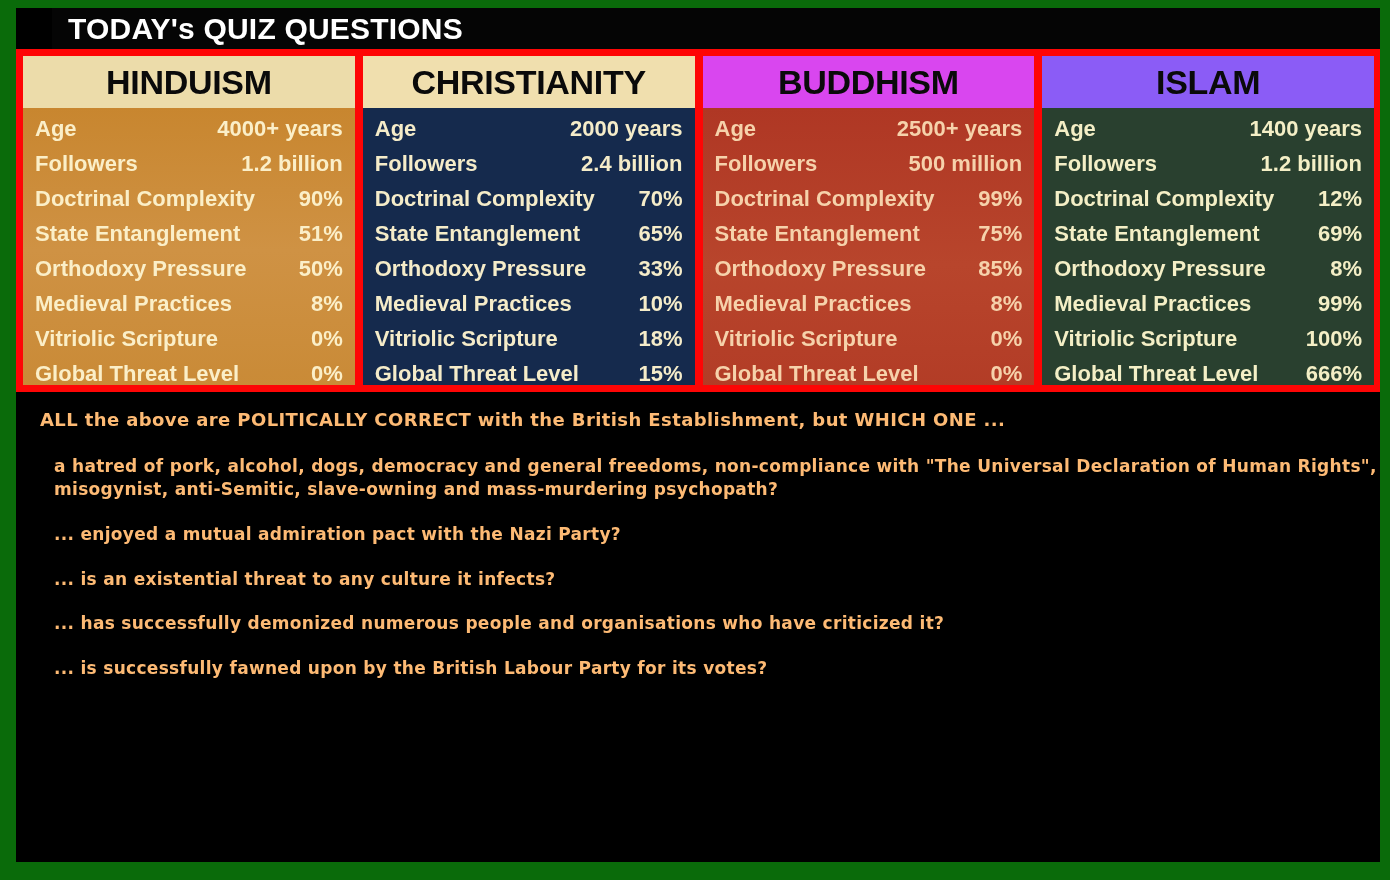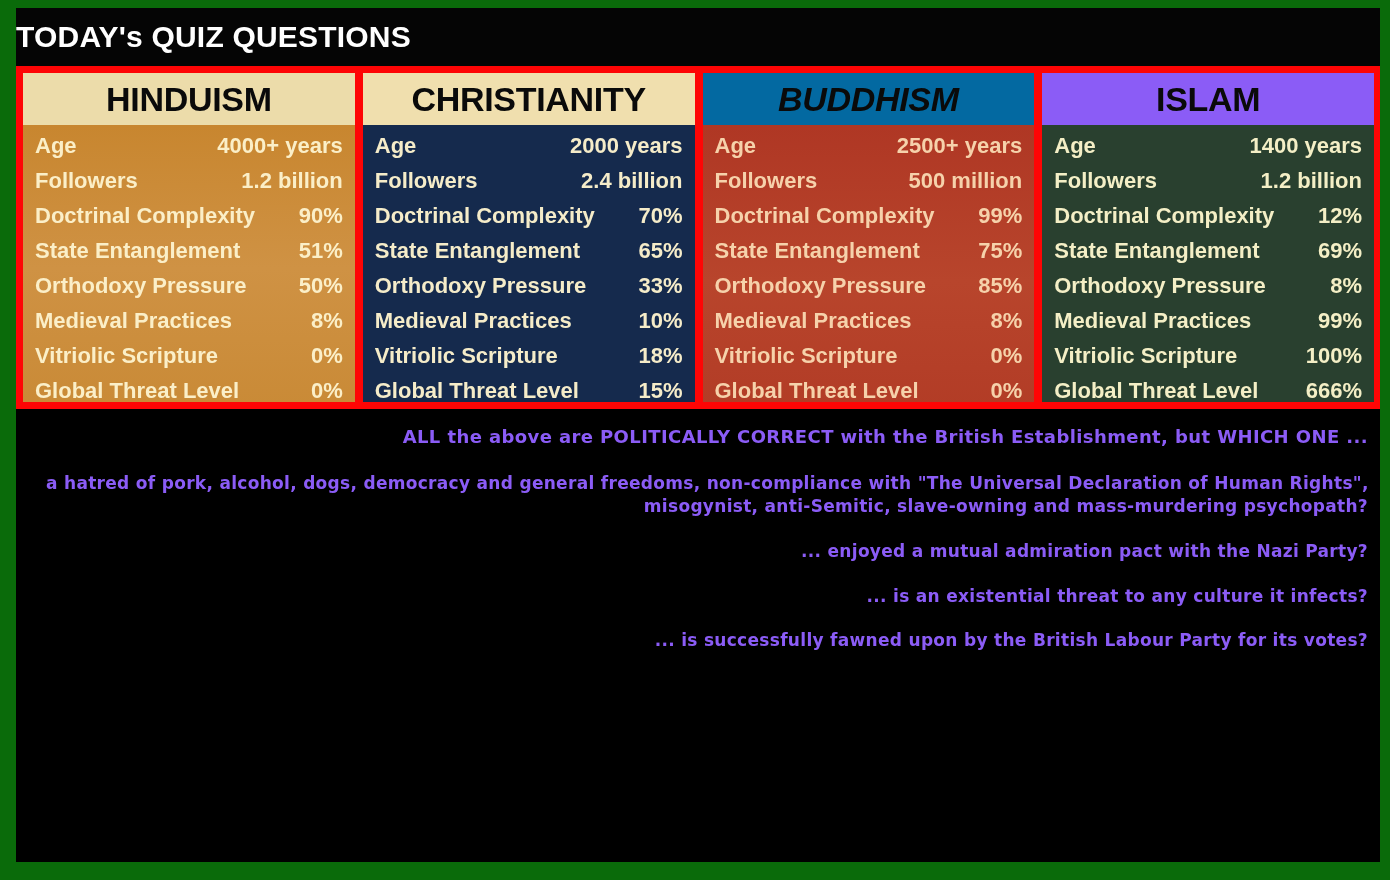--- a/index.html
+++ b/index.html
@@ -29,25 +29,27 @@
     height: 100%;
     background: #000000;
     box-sizing: border-box;
     display: flex;
     flex-direction: column;
   }
 
   
   #titlebar {
     flex: 0 0 auto;
-    height: 58px;
+    height: 41px;
     background: #050505;
     display: flex;
     align-items: center;
-    box-sizing: border-box;
+    padding-left: 16px;
+    box-sizing: border-box;
+    margin-left: 36px;
   }
   #title-text {
     color: #ffffff;
     font-family: "Liberation Sans", sans-serif;
     font-weight: bold;
     font-size: 30px;
     letter-spacing: 0.2px;
   }
 
   
@@ -120,40 +122,39 @@
   .card-hinduism .card-header { background: #ecdcaa; }
   .card-hinduism .card-body {
     background: linear-gradient(180deg, #c8862f 0%, #cf9244 50%, #c98a36 100%);
   }
   .card-hinduism .stat-label, .card-hinduism .stat-value { color: #fbefc8; }
 
   .card-christianity .card-header { background: #f0dfae; }
   .card-christianity .card-body { background: #152a4d; }
   .card-christianity .stat-label, .card-christianity .stat-value { color: #f5ecc9; }
 
-  .card-buddhism .card-header { background: #0369a1; font-style: italic; }
+  .card-buddhism .card-header { background: #d946ef; }
   .card-buddhism .card-body {
     background: linear-gradient(180deg, #af3724 0%, #b8452c 55%, #b23c26 100%);
   }
   .card-buddhism .stat-label, .card-buddhism .stat-value { color: #f6d2ab; }
 
   .card-islam .card-header { background: #8b5cf6; }
   .card-islam .card-body { background: #29402f; }
   .card-islam .stat-label, .card-islam .stat-value { color: #f4efc6; }
 
   
   #quiz {
     flex: 1 1 auto;
     background: #000000;
     box-sizing: border-box;
-    padding: 18px 12px 6px 16px;
-    color: #8b5cf6;
+    padding: 18px 12px 6px 24px;
+    color: #fdba74;
     font-family: "DejaVu Sans", sans-serif;
     overflow: hidden;
-    text-align: right;
   }
   .quiz-lead {
     font-size: 18px;
     font-weight: bold;
     letter-spacing: 0.4px;
     line-height: 1.15;
     margin-bottom: 24px;
     white-space: nowrap;
   }
   .quiz-item {
@@ -349,20 +350,23 @@
       </div>
 
       <div class="quiz-item">
         <span class="qline">... enjoyed a mutual admiration pact with the Nazi Party?</span>
       </div>
 
       <div class="quiz-item">
         <span class="qline">... is an existential threat to any culture it infects?</span>
       </div>
 
+      <div class="quiz-item">
+        <span class="qline">... has successfully demonized numerous people and organisations who have criticized it?</span>
+      </div>
 
       <div class="quiz-item">
         <span class="qline">... is successfully fawned upon by the British Labour Party for its votes?</span>
       </div>
     </div>
 
   </div>
 </div>
 
 </body></html>

